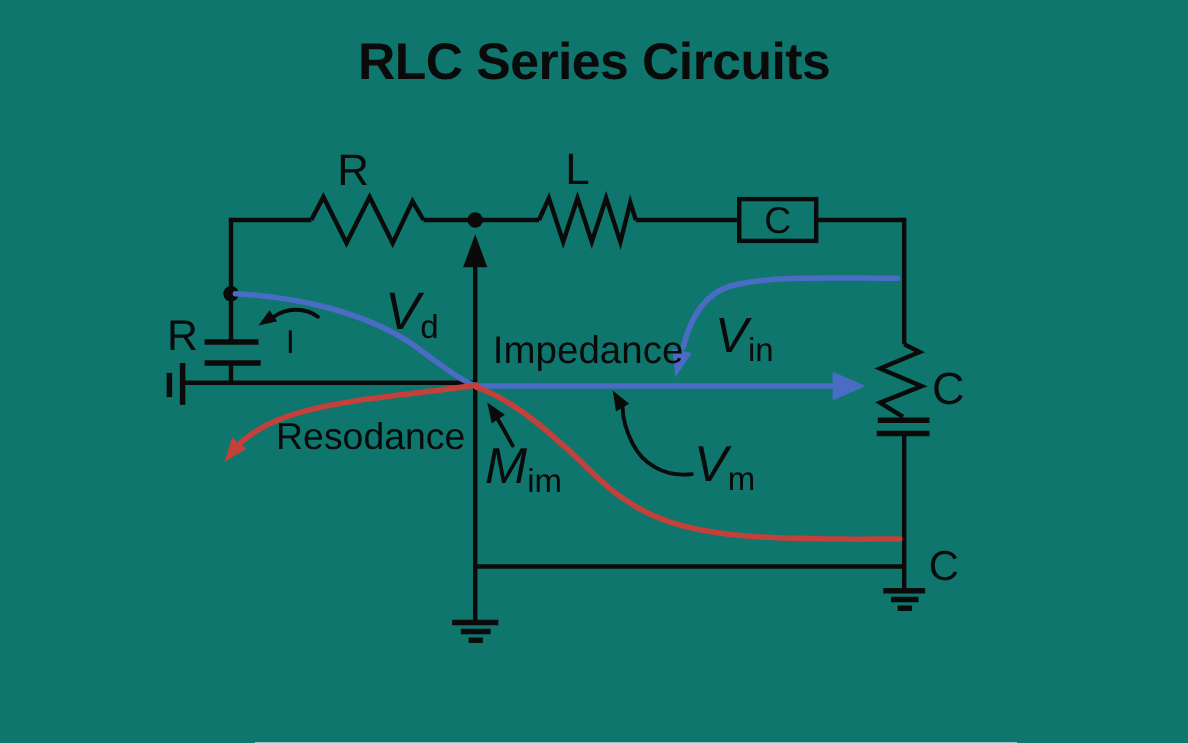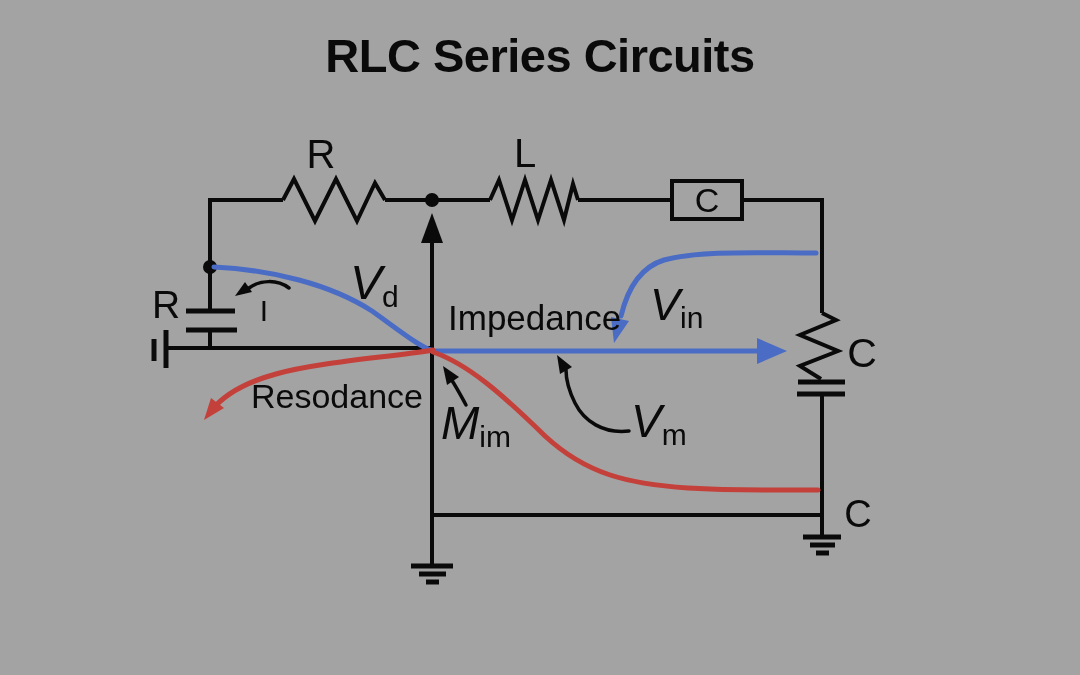--- a/index.html
+++ b/index.html
@@ -1,16 +1,16 @@
 <!DOCTYPE html>
 <html><head>
 <meta charset="utf-8">
 <style>
   html,body{margin:0;padding:0;background:#ffffff;}
-  .stage{position:relative;width:1080px;height:675px;background:#a3a3a3;overflow:hidden;}
+  .stage{position:relative;width:1080px;height:675px;background:#0f766e;overflow:hidden;}
   svg{display:block;}
   text{font-family:"Liberation Sans", sans-serif;fill:#0a0a0a;}
   .title{font-size:47px;font-weight:bold;letter-spacing:-0.5px;}
   .comp{font-size:40px;}
   .comp-sm{font-size:34px;}
   .comp-39{font-size:39px;}
   .comp-41{font-size:41px;}
   .comp-38{font-size:38px;}
   .lbl{font-size:35px;}
   .lbl-34{font-size:34px;}

